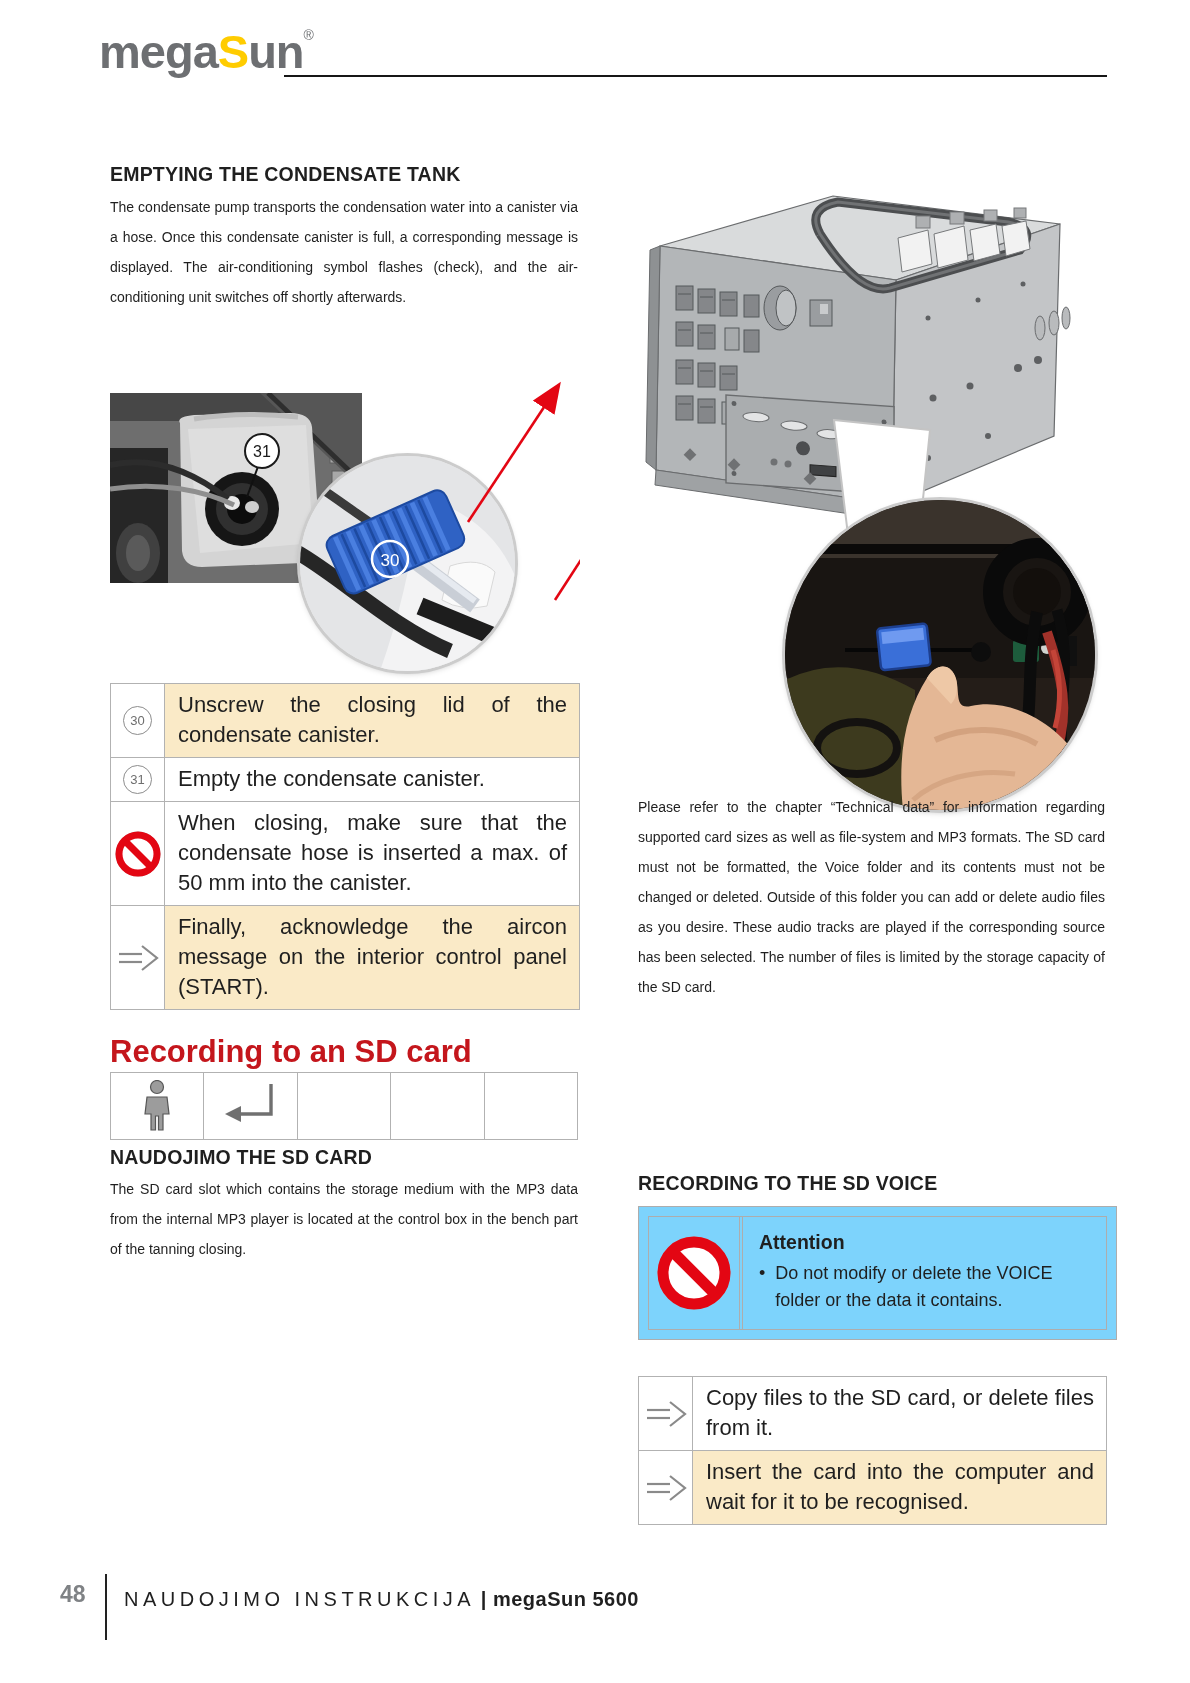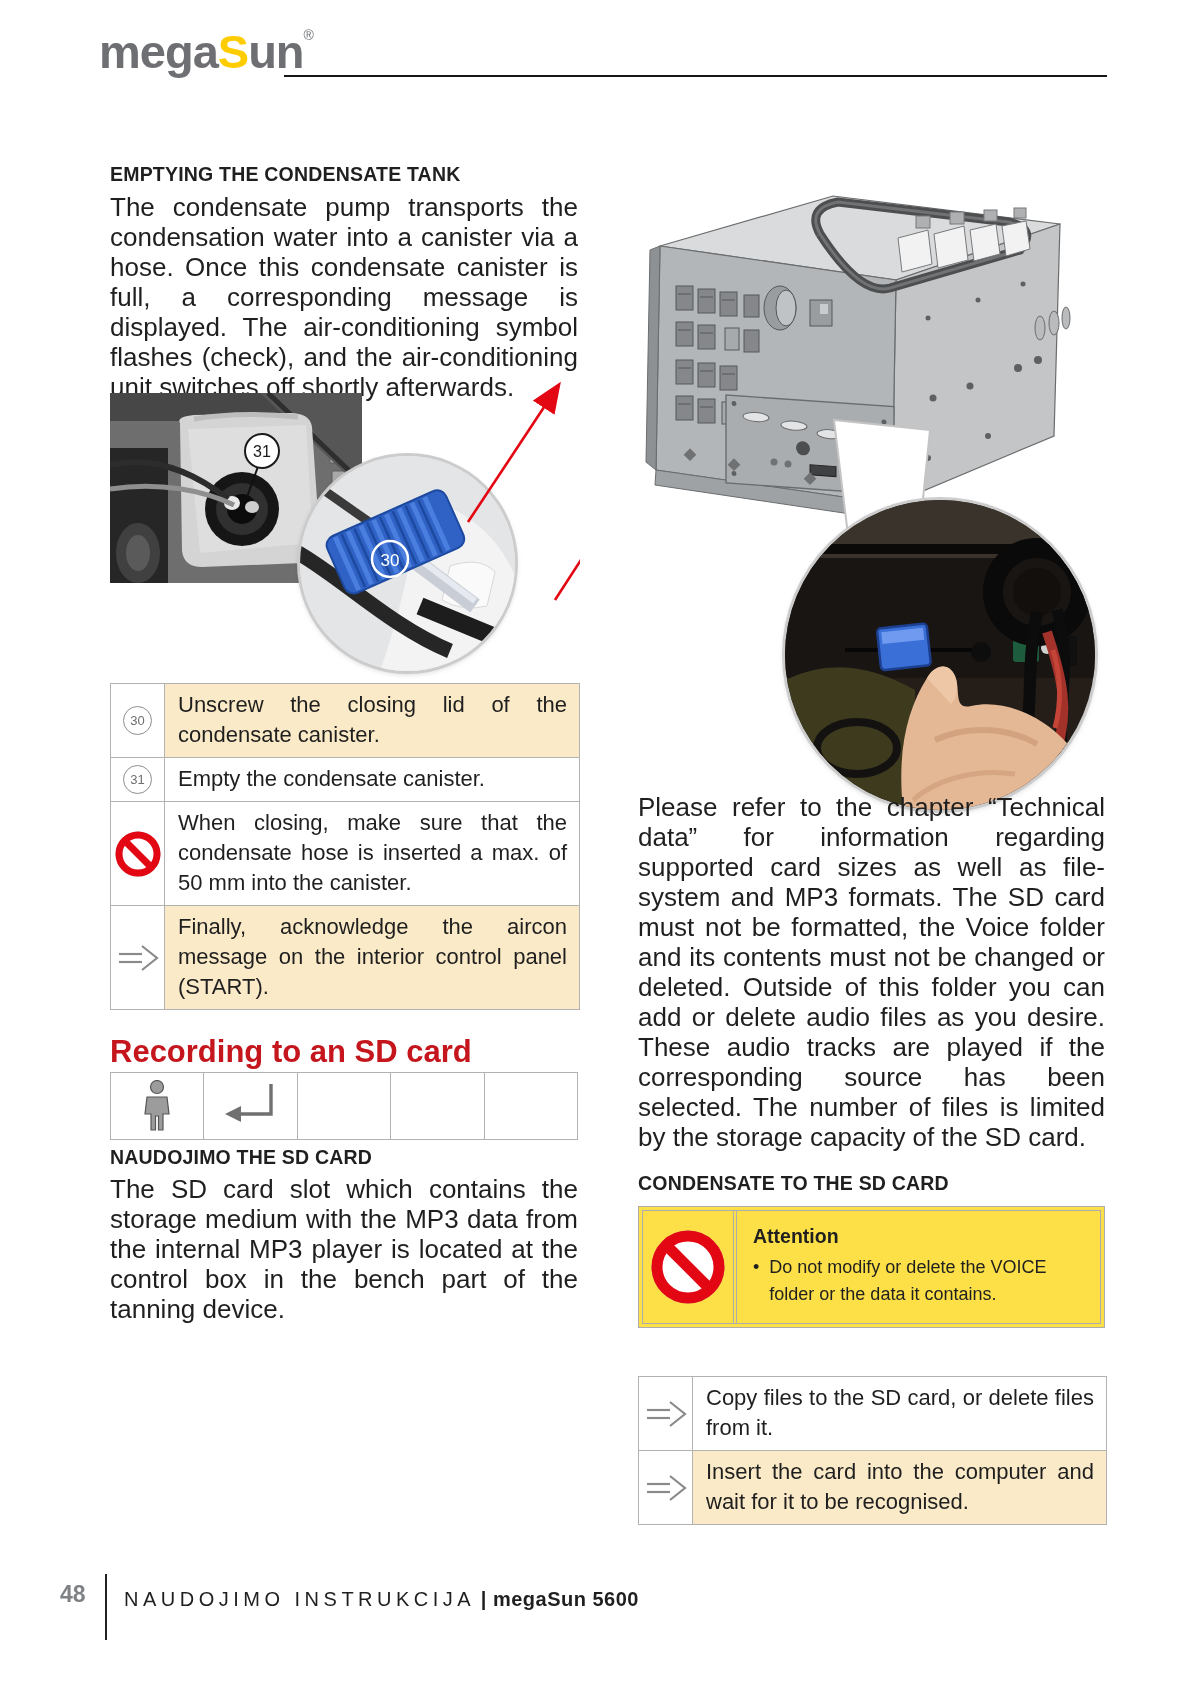--- a/index.html
+++ b/index.html
@@ -5,39 +5,39 @@
   html,body{margin:0;padding:0;background:#fff;}
   .page{position:relative;width:1190px;height:1683px;background:#fff;overflow:hidden;
         font-family:"Liberation Sans",sans-serif;color:#1f1f1f;}
   
   .logo{position:absolute;left:99px;top:24px;font-size:47px;font-weight:bold;letter-spacing:-1px;color:#6d6f72;}
   .logo .accent{color:#ffcc00;}
   .logo sup{font-size:14px;font-weight:normal;vertical-align:28px;letter-spacing:0;}
   .header-line{position:absolute;left:284px;top:75px;width:823px;height:2px;background:#161616;}
   
   .h3{position:absolute;font-size:19.5px;font-weight:bold;letter-spacing:.2px;}
-  .body-text{position:absolute;font-size:26px;line-height:30px;text-align:justify;}
+  .body-text{position:absolute;font-size:14px;line-height:30px;text-align:justify;}
   .col-left{left:110px;width:468px;}
   .col-right{left:638px;width:467px;}
   
   .steps-table{position:absolute;border:1px solid #b2b2b2;background:#fff;}
   .step-row{display:flex;border-top:1px solid #b2b2b2;}
   .step-row:first-child{border-top:none;}
   .step-icon-cell{width:53px;min-width:53px;border-right:1px solid #b2b2b2;display:flex;align-items:center;justify-content:center;background:#fff;}
   .step-text{flex:1;padding:6px 12px 7px 13px;font-size:22px;line-height:30px;text-align:justify;}
   .highlight{background:#faeac7;}
   .badge{display:inline-flex;align-items:center;justify-content:center;width:27px;height:27px;border:1.5px solid #8d8d8d;border-radius:50%;font-size:13px;color:#6e6e6e;background:#fff;}
   
   .chapter{position:absolute;font-size:31px;font-weight:bold;color:#c4161c;letter-spacing:0;}
   
   .icon-strip{position:absolute;display:flex;border:1px solid #b2b2b2;height:66px;background:#fff;}
   .icon-cell{flex:1;border-right:1px solid #b2b2b2;display:flex;align-items:center;justify-content:center;}
   .icon-cell:last-child{border-right:none;}
   
-  .attention{position:absolute;border:1px solid #adadad;padding:3px;background:#fde047;}
+  .attention{position:absolute;border:1px solid #adadad;padding:9px;background:#7dd3fc;}
   .attention-inner{border:1px solid #adadad;display:flex;min-height:112px;}
   .attention-icon-cell{width:90px;min-width:90px;border-right:1px solid #adadad;display:flex;align-items:center;justify-content:center;}
   .attention-body{flex:1;border-left:1px solid #adadad;margin-left:2px;padding:14px 14px 10px 16px;}
   .attention-title{font-size:19.5px;font-weight:bold;margin-bottom:6px;}
   .attention-bullet{font-size:18px;line-height:27px;display:flex;}
   .attention-bullet .dot{margin-right:10px;}
   
   .figure{position:absolute;left:110px;top:368px;width:468px;height:322px;}
   .photo{position:absolute;left:0;top:25px;}
   .inset-circle{position:absolute;border-radius:50%;overflow:hidden;box-shadow:0 0 0 3px #cccccc,0 2px 6px rgba(0,0,0,.25);background:#e9e9ea;}
@@ -206,21 +206,21 @@
         <path d="M48,2 L48,32 L16,32" fill="none" stroke="#707070" stroke-width="3.4"></path>
         <polygon points="18,24 18,40 2,32" fill="#707070"></polygon>
       </svg>
     </div>
     <div class="icon-cell"></div>
     <div class="icon-cell"></div>
     <div class="icon-cell"></div>
   </div>
 
   <div class="h3 col-left" style="top:1146px;">NAUDOJIMO THE SD CARD</div>
-  <div class="body-text col-left" style="top:1174px;">The SD card slot which contains the storage medium with the MP3 data from the internal MP3 player is located at the control box in the bench part of the tanning device.</div>
+  <div class="body-text col-left" style="top:1174px;">The SD card slot which contains the storage medium with the MP3 data from the internal MP3 player is located at the control box in the bench part of the tanning closing.</div>
 
   <svg class="drawing" width="510" height="400" viewBox="0 0 510 400">
 
     <polygon points="62,78 235,28 462,56 298,112" fill="#d9dbdc" stroke="#6a6c6e" stroke-width="1.2"></polygon>
 
     <polygon points="298,112 462,56 456,268 294,336" fill="#c3c5c7" stroke="#6a6c6e" stroke-width="1.2"></polygon>
 
     <polygon points="62,78 298,112 294,336 58,302" fill="#b3b6b8" stroke="#6a6c6e" stroke-width="1.2"></polygon>
 
     <polygon points="52,82 62,78 58,302 48,294" fill="#8e9193" stroke="#6a6c6e" stroke-width="1"></polygon>
@@ -353,21 +353,21 @@
 
       <path d="M118,310 C112,250 122,210 142,178 C150,164 164,162 170,176 C176,190 168,210 186,206 C230,196 282,230 300,270 L310,310 Z" fill="#e4b795"></path>
       <path d="M142,178 C150,164 164,162 170,176 C174,186 172,198 166,204" fill="#eec8a6"></path>
       <path d="M150,240 C180,226 220,226 252,244" stroke="#c89572" stroke-width="6" fill="none" opacity=".6"></path>
       <path d="M128,300 C150,280 190,268 230,274" stroke="#c89572" stroke-width="5" fill="none" opacity=".5"></path>
     </svg>
   </div>
 
   <div class="body-text col-right" style="top:792px;">Please refer to the chapter “Technical data” for information regarding supported card sizes as well as file-system and MP3 formats. The SD card must not be formatted, the Voice folder and its contents must not be changed or deleted. Outside of this folder you can add or delete audio files as you desire. These audio tracks are played if the corresponding source has been selected. The number of files is limited by the storage capacity of the SD card.</div>
 
-  <div class="h3 col-right" style="top:1172px;">CONDENSATE TO THE SD CARD</div>
+  <div class="h3 col-right" style="top:1172px;">RECORDING TO THE SD VOICE</div>
 
   <div class="attention col-right" style="top:1206px;width:459px;">
     <div class="attention-inner">
       <div class="attention-icon-cell">
         <svg width="74" height="74" viewBox="0 0 74 74">
           <circle cx="37" cy="37" r="36" fill="#fff" stroke="#b5b5b5" stroke-width="1"></circle>
           <circle cx="37" cy="37" r="31" fill="#fff" stroke="#e30613" stroke-width="11"></circle>
           <line x1="16" y1="16" x2="58" y2="58" stroke="#e30613" stroke-width="11"></line>
         </svg>
       </div>

